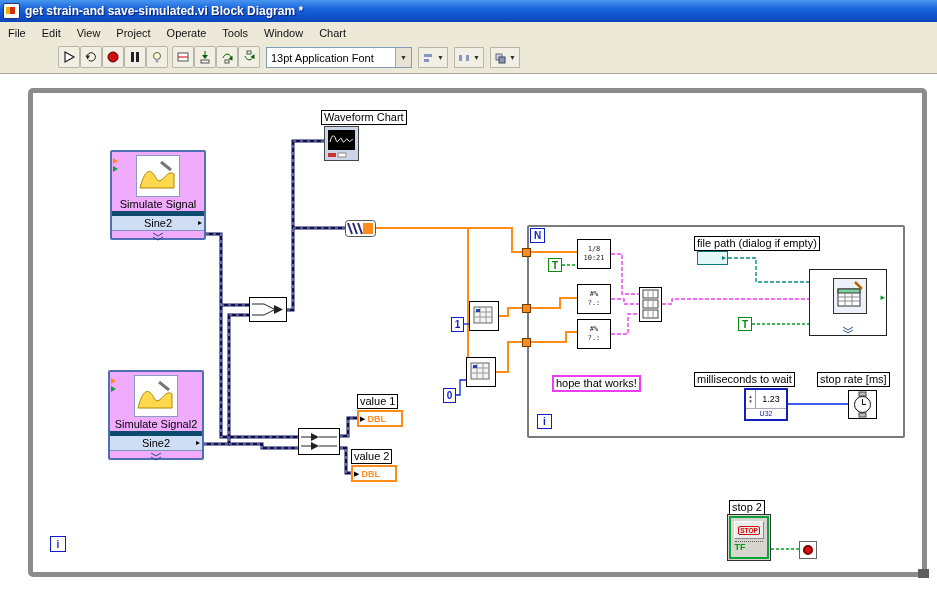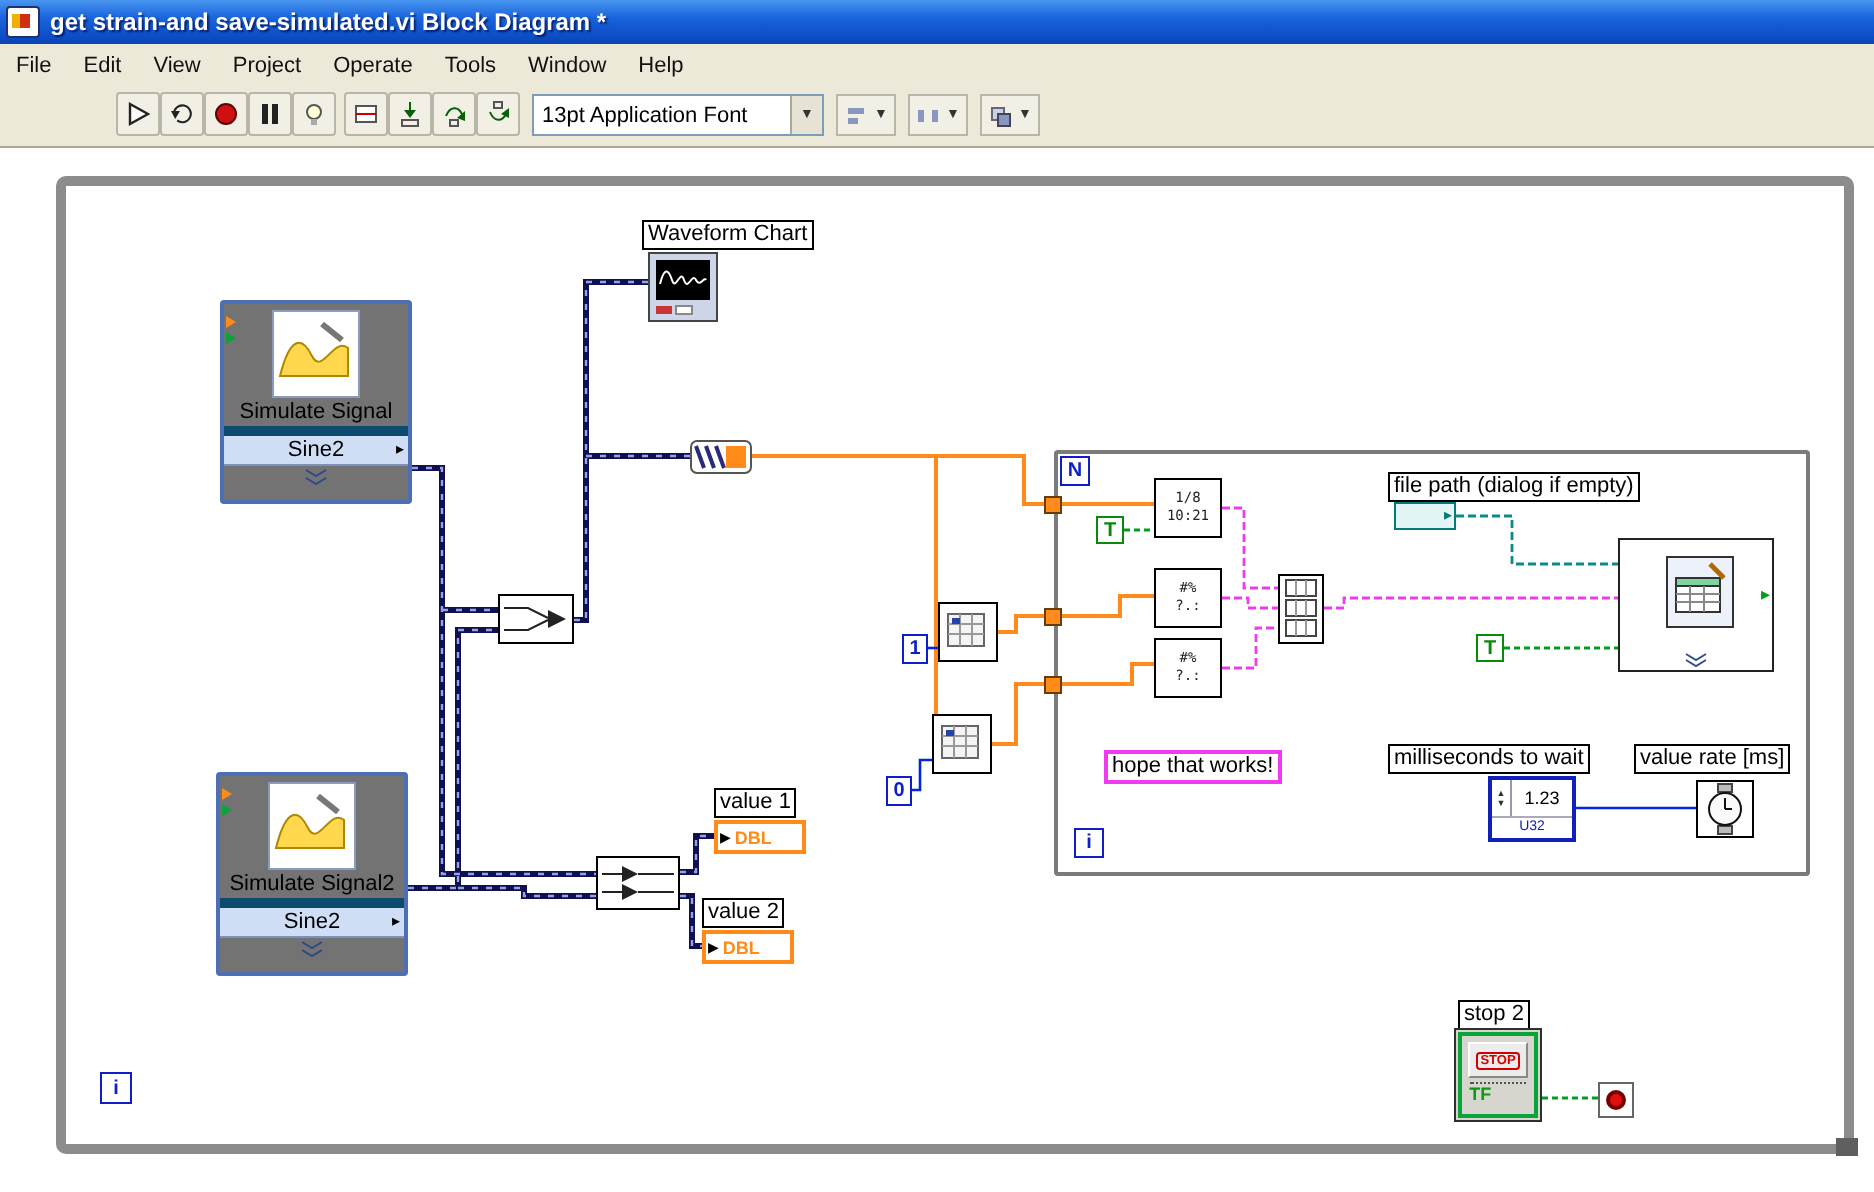--- a/index.html
+++ b/index.html
@@ -42,21 +42,21 @@
   .tconst{position:absolute;background:#fff;border:1px solid #0a8a0a;color:#0a8a0a;font-size:10px;font-weight:bold;
     display:flex;align-items:center;justify-content:center;z-index:6;box-sizing:border-box;}
   .tunnel{position:absolute;width:9px;height:9px;background:#ff8c1a;border:1px solid #6b3c00;z-index:6;box-sizing:border-box;}
 
   .iconnode{position:absolute;background:#fff;border:1px solid #000;z-index:5;display:flex;align-items:center;justify-content:center;box-sizing:border-box;}
   .mini{position:absolute;background:#fff;border:1px solid #000;z-index:5;display:flex;flex-direction:column;align-items:center;justify-content:center;
     font-family:"DejaVu Sans Mono",monospace;font-size:7px;line-height:9px;color:#222;box-sizing:border-box;}
   .convnode{position:absolute;z-index:5;line-height:0;}
   .chartterm{position:absolute;z-index:5;line-height:0;}
 
-  .expvi{position:absolute;width:96px;height:102px;border:2px solid #4f6fb5;background:#737373;border-radius:2px;
+  .expvi{position:absolute;width:96px;height:90px;border:2px solid #4f6fb5;background:#f0abfc;border-radius:2px;
     box-sizing:border-box;z-index:5;display:flex;flex-direction:column;align-items:center;}
   .expvi .icn{margin-top:3px;width:42px;height:42px;background:#fff;border:1px solid #8a9bc0;line-height:0;}
   .expvi .nm{font-size:11px;margin-top:1px;color:#000;}
   .expvi .sub{width:100%;border-top:5px solid #0c4a6e;border-bottom:1px solid #7d92bb;margin-top:1px;font-size:11px;
     text-align:center;position:relative;padding:1px 0;background:#cfdef5;box-sizing:border-box;}
   .expvi .sub .arr{position:absolute;right:2px;top:2px;font-size:8px;color:#000;}
   .expvi .chev{margin-top:1px;line-height:0;}
   .inarr{position:absolute;left:1px;width:0;height:0;border-top:3px solid transparent;border-bottom:3px solid transparent;}
 
   .dblind{position:absolute;width:46px;height:17px;background:#fff;border:2px solid #ff8c1a;display:flex;align-items:center;z-index:6;box-sizing:border-box;}
@@ -103,21 +103,21 @@
   </div>
 
   <div class="menubar">
     <span class="menu-item">File</span>
     <span class="menu-item">Edit</span>
     <span class="menu-item">View</span>
     <span class="menu-item">Project</span>
     <span class="menu-item">Operate</span>
     <span class="menu-item">Tools</span>
     <span class="menu-item">Window</span>
-    <span class="menu-item">Help</span>
+    <span class="menu-item">Chart</span>
   </div>
 
   <div class="toolbar">
     <div class="tbtn" style="left:58px;">
       <svg width="14" height="14">
           <polygon points="3,2 12,7 3,12" fill="#fcfcfc" stroke="#222" stroke-width="1.2"></polygon>
         </svg>
     </div>
     <div class="tbtn" style="left:80px;">
       <svg width="14" height="14">
@@ -281,21 +281,21 @@
       <span class="arr">▸</span>
     </div>
     <div class="chev">
       <svg width="14" height="9">
           <polyline points="2,1 7,4 12,1" fill="none" stroke="#2c4a86"></polyline>
           <polyline points="2,5 7,8 12,5" fill="none" stroke="#2c4a86"></polyline>
         </svg>
     </div>
   </div>
 
-  <div class="expvi" style="left:108px;top:386px;">
+  <div class="expvi" style="left:108px;top:370px;">
     <span class="inarr" style="top:6px;border-left:5px solid #ff8c1a;"></span>
     <span class="inarr" style="top:14px;border-left:5px solid #0aa33a;"></span>
     <div class="icn">
       <svg width="40" height="40">
           <path d="M3,32 C8,12 14,12 19,22 C24,32 30,12 37,18 L37,32 Z" fill="#ffd84d" stroke="#b08800"></path>
           <line x1="24" y1="6" x2="34" y2="14" stroke="#777" stroke-width="3"></line>
         </svg>
     </div>
     <span class="nm">Simulate Signal2</span>
     <div class="sub">
@@ -406,21 +406,21 @@
   <div class="numctl">
     <div class="numtop">
       <div class="spin">
           <span>▲</span>
           <span>▼</span>
         </div>
       <span class="nval">1.23</span>
     </div>
     <div class="ntype">U32</div>
   </div>
-  <div class="lbl" style="left:817px;top:372px;">value rate [ms]</div>
+  <div class="lbl" style="left:817px;top:372px;">stop rate [ms]</div>
   <div class="iconnode" style="left:848px;top:390px;width:29px;height:29px;">
     <svg width="27" height="27">
       <rect x="10" y="1" width="7" height="4" fill="#bbb" stroke="#444"></rect>
       <rect x="10" y="22" width="7" height="4" fill="#bbb" stroke="#444"></rect>
       <circle cx="13.5" cy="13.5" r="8" fill="#fafafa" stroke="#111"></circle>
       <path d="M13.5,13.5 L13.5,8 M13.5,13.5 L17,13.5" stroke="#111"></path>
     </svg>
   </div>
 
   <div class="lbl" style="left:357px;top:394px;">value 1</div>

